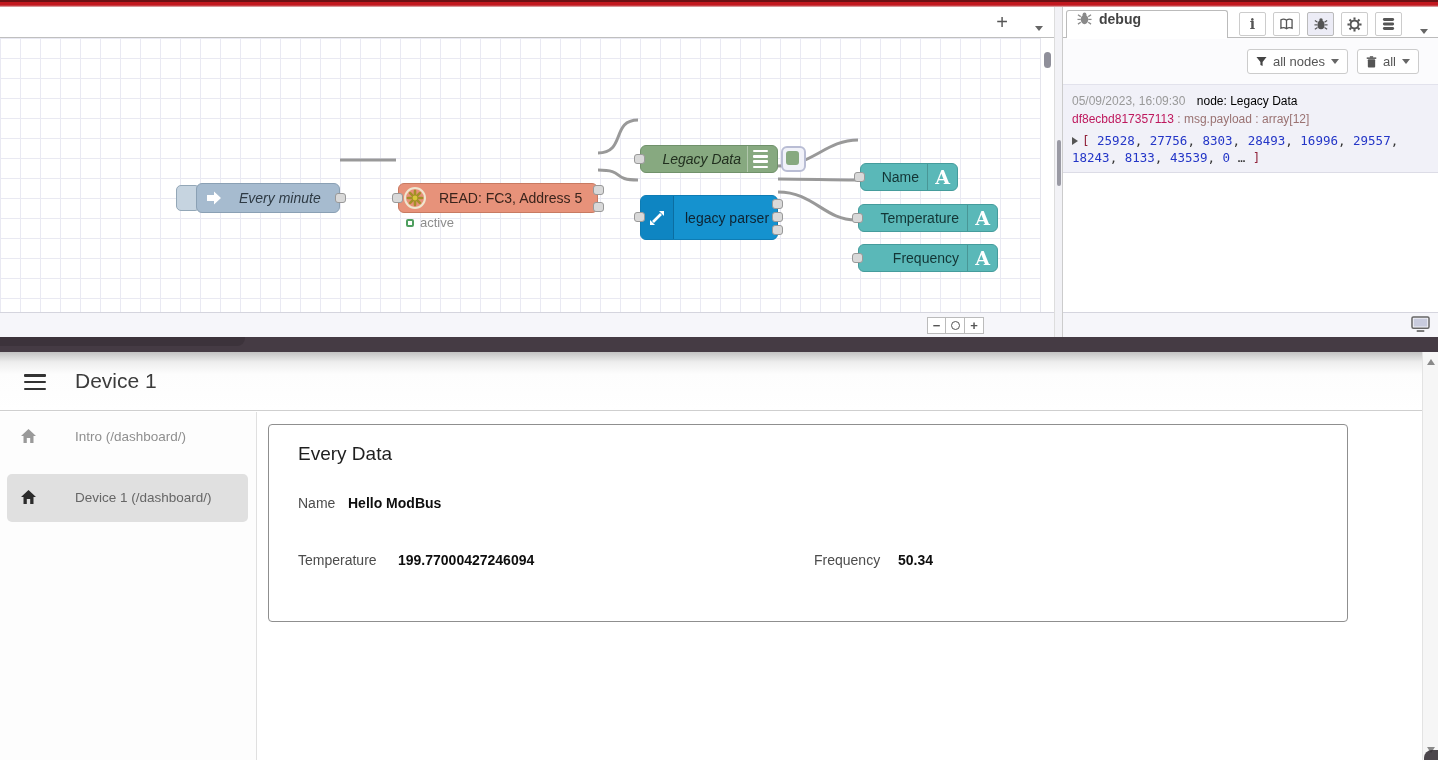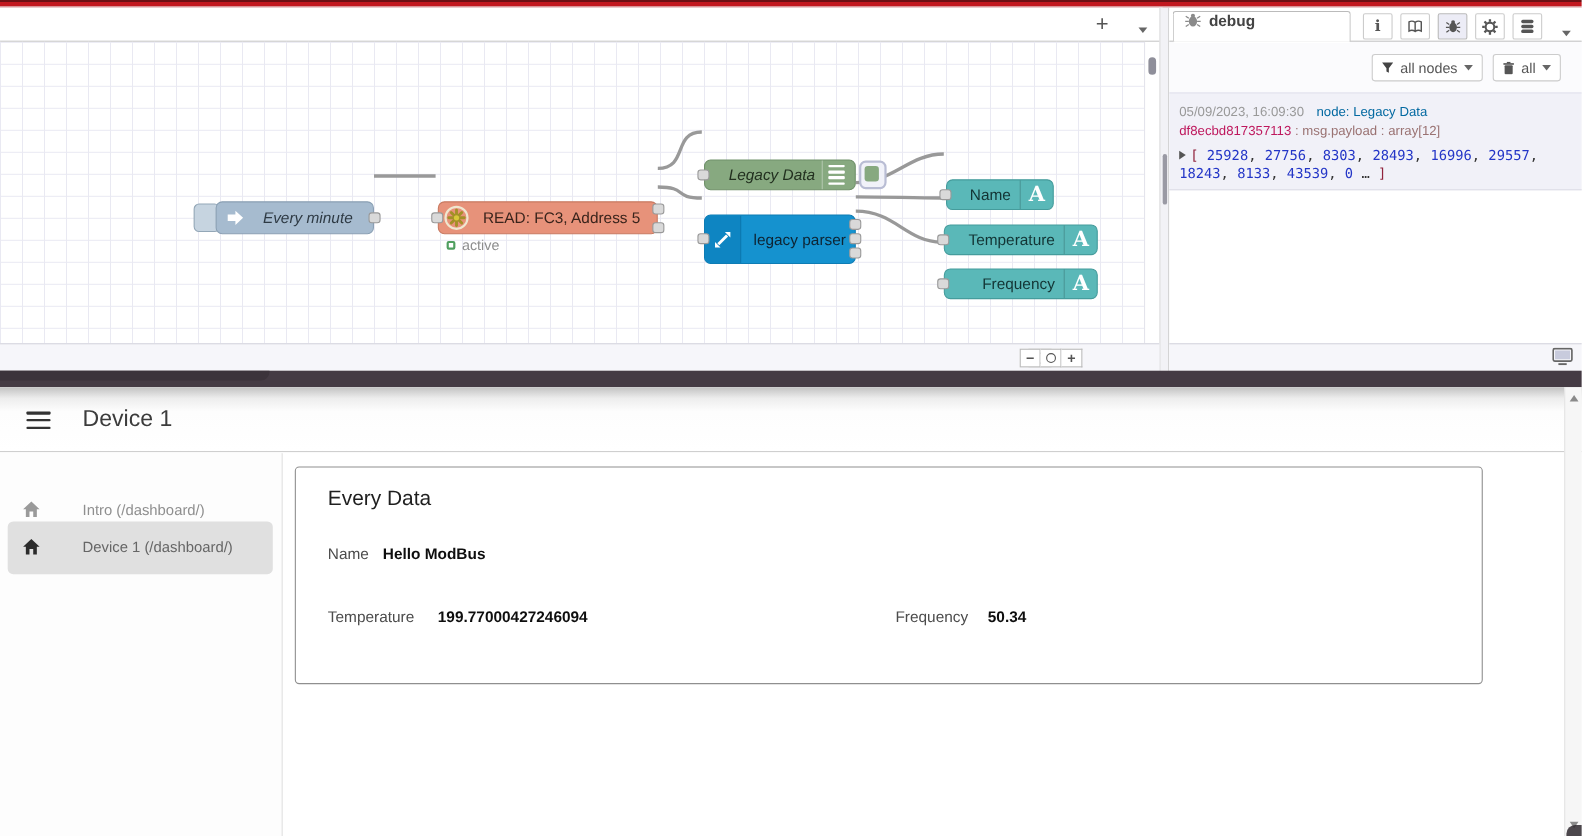--- a/index.html
+++ b/index.html
@@ -88,21 +88,21 @@
 
   .sb-filterrow { position:absolute; left:0; top:31px; width:375px; height:46px; background:#fbfbfd; }
   .sb-pillbtn { position:absolute; top:11px; height:25px; background:#fff; border:1px solid #ccc; border-radius:3px;
       display:flex; align-items:center; gap:6px; padding:0 8px; font-size:13px; color:#555; cursor:pointer; }
   .sb-pill-filter { right:90px; }
   .sb-pill-clear { right:19px; }
 
   .dbg-msg { position:absolute; left:0; top:77px; width:375px; height:89px; background:#f1f1f8; border-top:1px solid #e2e2ec; border-bottom:1px solid #dcdce6; font-size:12px; }
   .dbg-line1 { position:absolute; left:9px; top:9px; }
   .dbg-ts { color:#999; }
-  .dbg-nodelbl { color:#0369a1; margin-left:8px; }
+  .dbg-nodelbl { color:#000000; margin-left:8px; }
   .dbg-line2 { position:absolute; left:9px; top:27px; }
   .dbg-srcid { color:#be185d; }
   .dbg-meta { color:#9a7272; }
   .dbg-payload { position:absolute; left:9px; top:47px; width:356px; font-family:"DejaVu Sans Mono", monospace; font-size:12.5px; line-height:17px; color:#333; }
   .dbg-caret { display:inline-block; width:0; height:0; border-top:4px solid transparent; border-bottom:4px solid transparent; border-left:6px solid #555; margin-right:4px; cursor:pointer; }
   .dbg-bracket { color:#91233c; }
   .dbg-num { color:#2436c7; }
 
   .sb-footer { position:absolute; left:1063px; top:312px; width:375px; height:25px; background:#f6f6fa; border-top:1px solid #d5d5de; }
   .sb-footer .open-dash { position:absolute; right:8px; top:3px; cursor:pointer; }
@@ -387,21 +387,21 @@
     <div class="dash-toolbar">
       <div class="hamburger">
         <span class="bar"></span>
           <span class="bar"></span>
           <span class="bar"></span>
       </div>
       <div class="dash-title">Device 1</div>
     </div>
 
     <div class="dash-side">
-      <div class="side-item" style="top:28px;text-align:right;">
+      <div class="side-item" style="top:1px;text-align:right;">
         <span class="hl"></span>
         <span class="icon">
           <svg width="17" height="16" viewBox="0 0 17 16">
               <path d="M8.5,1 L16,8 H13.5 V15 H10.2 V10 H6.8 V15 H3.5 V8 H1 Z" fill="#9a9a9a"></path>
             </svg>
         </span>
         <span class="lbl">Intro (/dashboard/)</span>
       </div>
       <div class="side-item selected" style="top:62px;">
         <span class="hl"></span>

